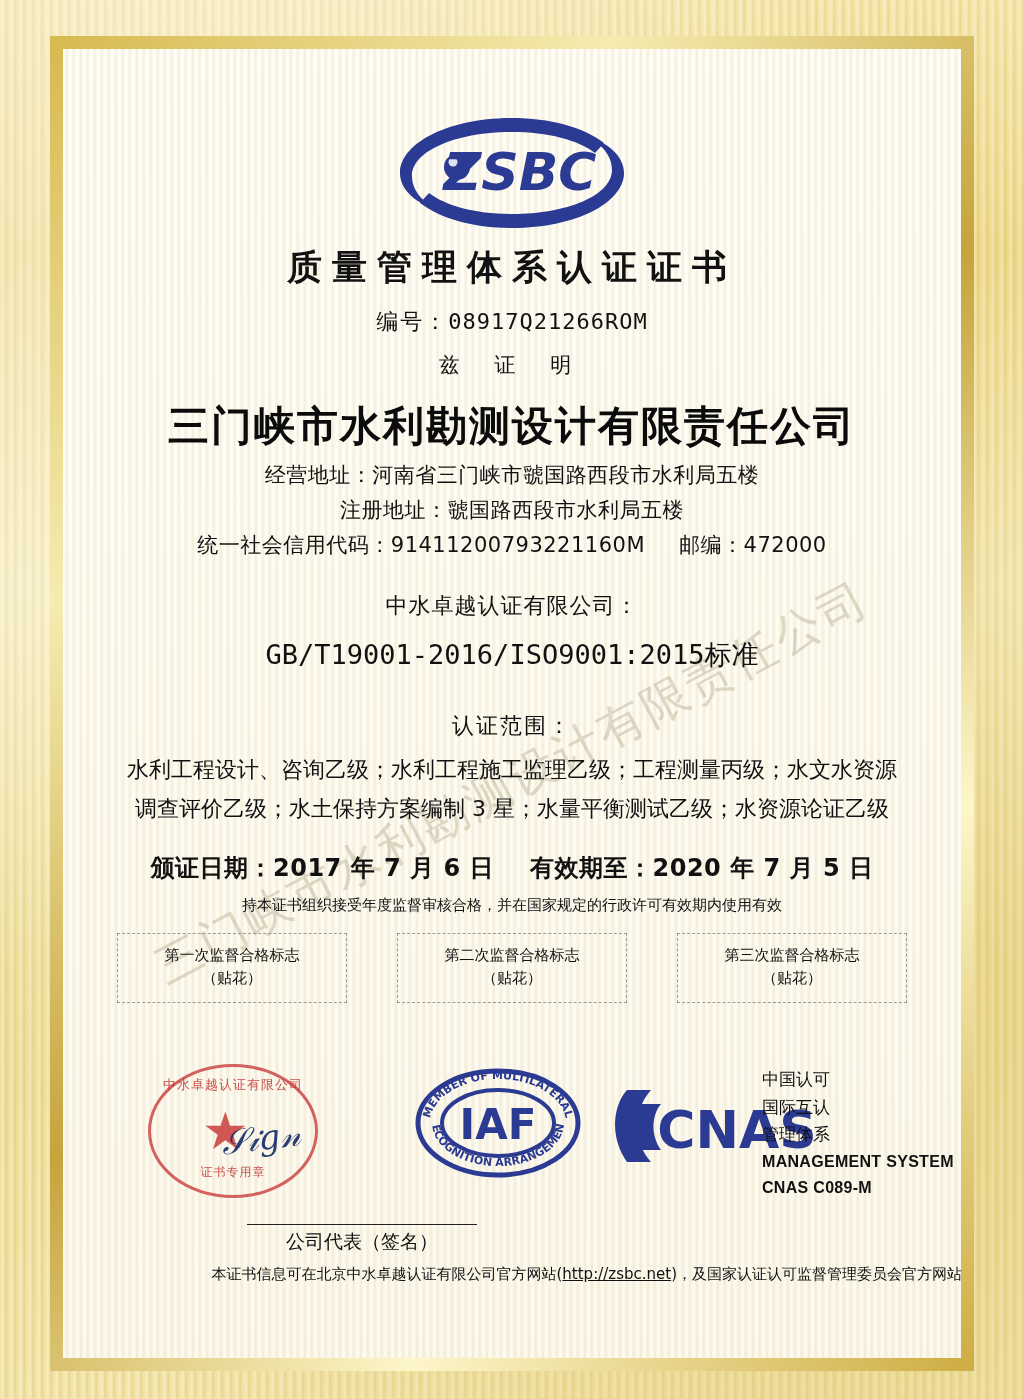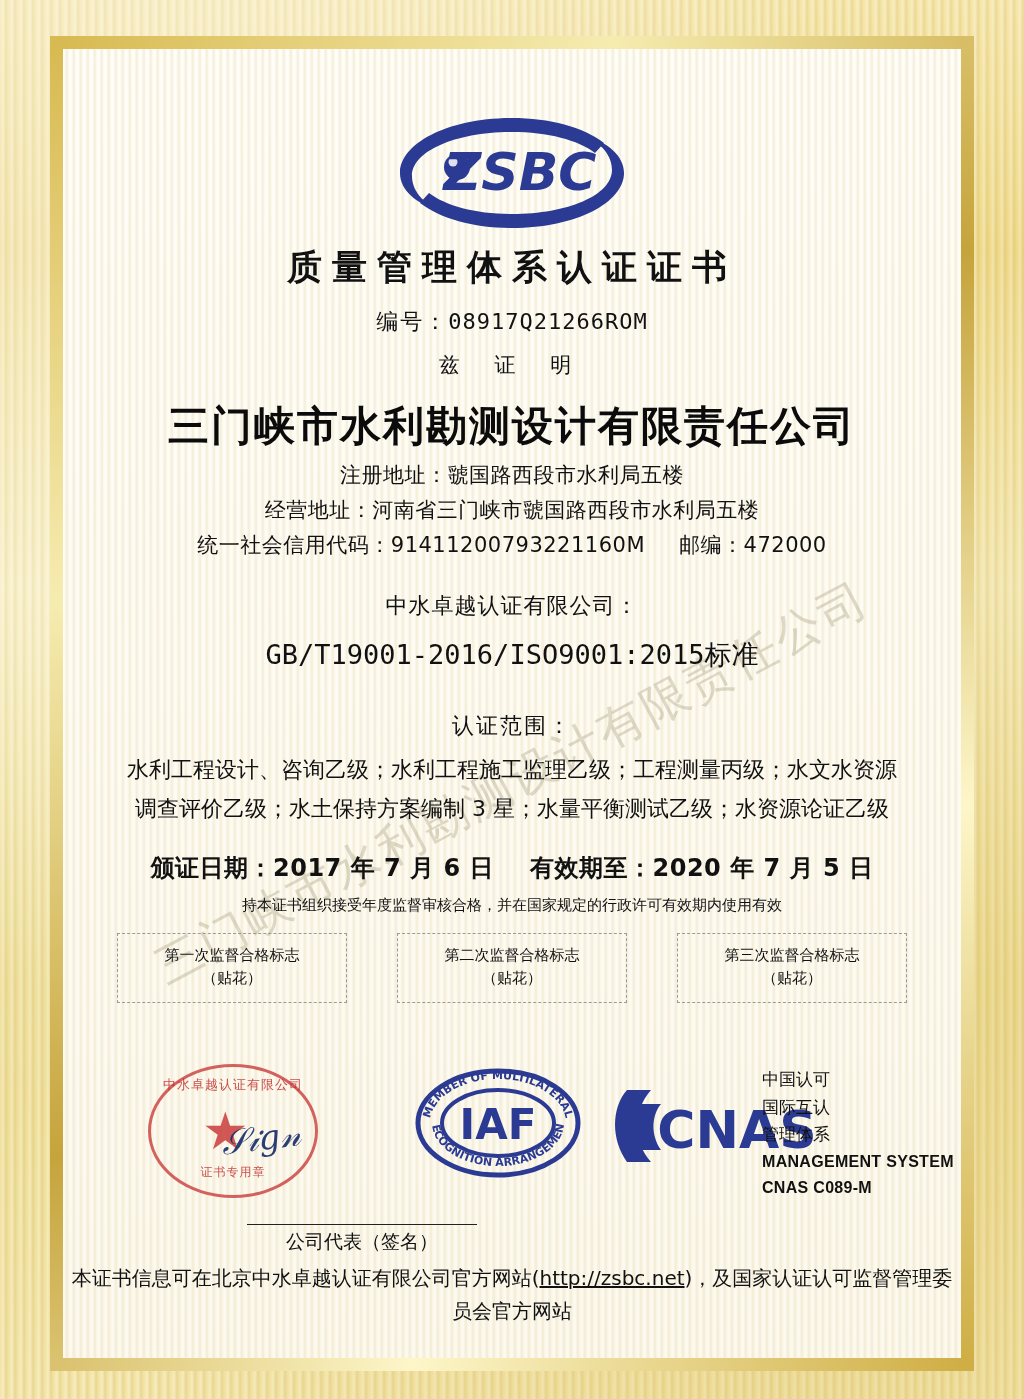--- a/index.html
+++ b/index.html
@@ -320,23 +320,24 @@
   .rep .label {
     font-family: "DejaVu Sans", sans-serif;
     font-size: 19px;
     color: #111;
   }
   .footnote {
     position: absolute;
     left: 0; right: 0;
     top: 1214px;
     font-family: "DejaVu Sans", sans-serif;
-    font-size: 20px;
+    font-size: 15px;
     color: #111;
     line-height: 1.65;
+    text-align: right;
   }
   .footnote a { color: #111; text-decoration: underline; }
 </style>
 </head>
 <body>
 
 <div class="cert">
 
   <div class="inner-panel"></div>
   <div class="gold-edge"></div>
@@ -359,24 +360,24 @@
 
     <div class="cert-no">
       <span class="lbl">编号：</span><span>08917Q21266ROM</span>
     </div>
 
     <div class="hereby">兹 证 明</div>
 
     <div class="company">三门峡市水利勘测设计有限责任公司</div>
 
     <div class="addr-line">
+      <span>经营地址：</span><span>河南省三门峡市虢国路西段市水利局五楼</span>
+    </div>
+    <div class="addr-line">
       <span>注册地址：</span><span>虢国路西段市水利局五楼</span>
-    </div>
-    <div class="addr-line">
-      <span>经营地址：</span><span>河南省三门峡市虢国路西段市水利局五楼</span>
     </div>
     <div class="addr-line">
       <span>统一社会信用代码：</span><span>91411200793221160M</span><span class="sp"></span><span>邮编：</span><span>472000</span>
     </div>
 
     <div class="conform">中水卓越认证有限公司：</div>
     <div class="standard">
       <span>GB/T19001-2016/ISO9001:2015</span><span class="cn">标准</span>
     </div>
 

